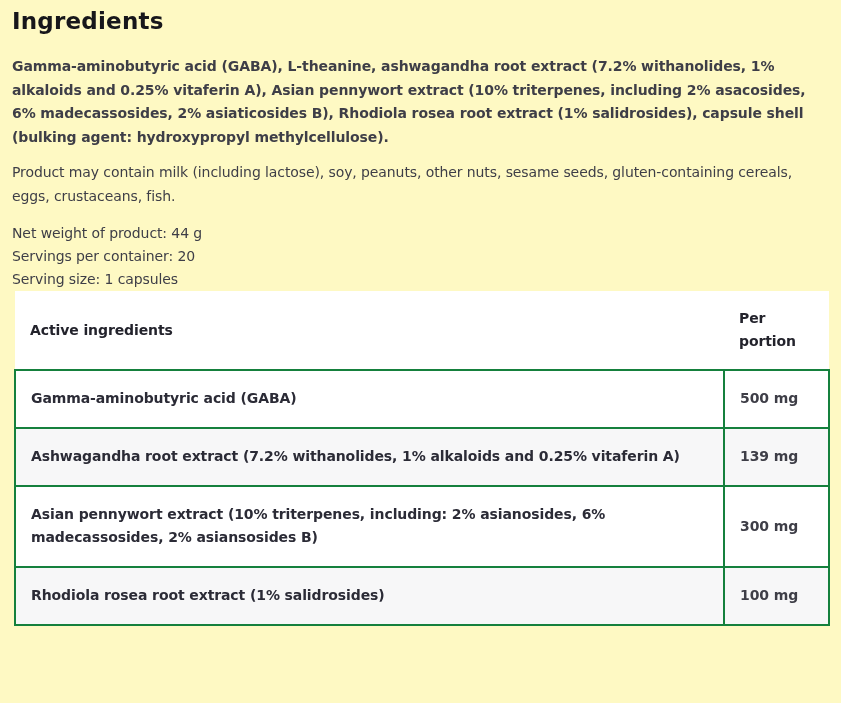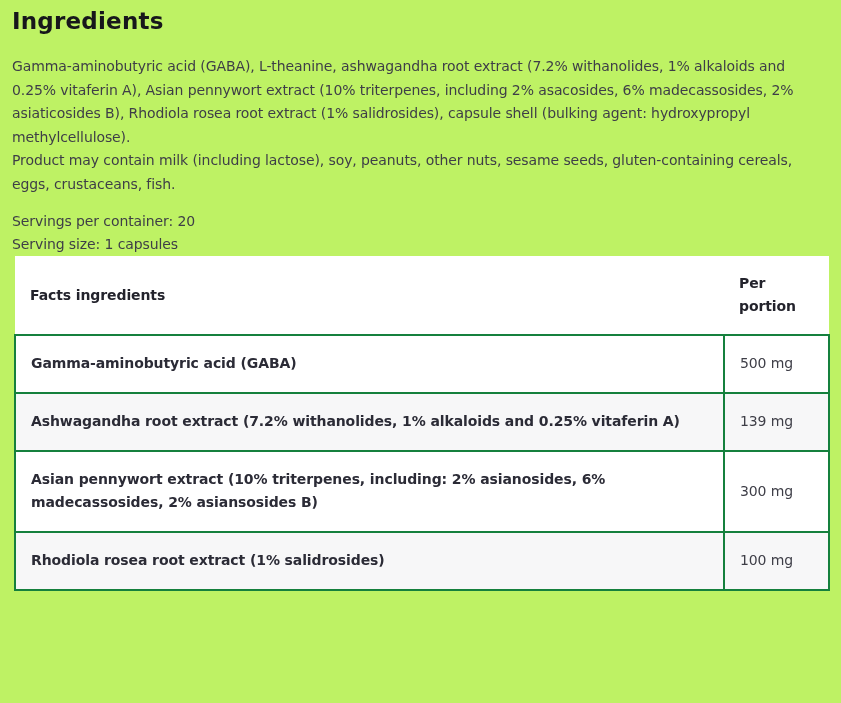--- a/index.html
+++ b/index.html
@@ -6,40 +6,40 @@
   html, body {
     margin: 0; padding: 0;
     background: #ffffff;
     width: 841px; height: 703px;
     overflow: hidden;
     font-family: "DejaVu Sans", "Liberation Sans", sans-serif;
   }
   .page {
     width: 841px; height: 703px;
     padding: 6px 13px 0 12px;
-    background: #bef264;
+    background: #fef9c3;
   }
   .section-heading {
     font-size: 23px;
     line-height: 30px;
     font-weight: 700;
     color: #17171b;
     letter-spacing: 0.2px;
     margin: 0;
   }
   .nutrition-heading { margin-top: 12px; }
   .body-text {
     font-size: 14px;
     line-height: 23.5px;
     letter-spacing: -0.1px;
     color: #3e3e47;
     margin: 0;
   }
-  .ingredients-paragraph { margin-top: 19px; }
-  .allergen-paragraph { }
+  .ingredients-paragraph { margin-top: 19px; font-weight: bold; }
+  .allergen-paragraph { margin-top: 12px; }
   .info-lines { margin-top: 14px; }
   .info-line {
     font-size: 14px;
     line-height: 23px;
     letter-spacing: -0.1px;
     color: #3e3e47;
   }
   table.nutri-table {
     width: 814px;
     margin-left: 2px;
@@ -64,47 +64,48 @@
     border: 2px solid #15803d;
     vertical-align: middle;
     font-size: 14px;
     line-height: 23px;
     letter-spacing: -0.1px;
     padding: 16px 15px 17px 15px;
   }
   .nutri-table tbody tr:nth-child(even) { background: #f7f7f8; }
   .nutri-table tbody tr:nth-child(odd)  { background: #ffffff; }
   td.cell-name  { font-weight: 700; color: #2b2b36; }
-  td.cell-value { font-weight: 400; color: #3e3e47; }
+  td.cell-value { font-weight: 700; color: #3e3e47; }
 </style>
 </head>
 <body>
 
 <div class="page">
 
   <h1 class="section-heading">Ingredients</h1>
 
   <p class="body-text ingredients-paragraph">Gamma-aminobutyric acid (GABA), L-theanine, ashwagandha root extract (7.2% withanolides, 1% alkaloids and 0.25% vitaferin A), Asian pennywort extract (10% triterpenes, including 2% asacosides, 6% madecassosides, 2% asiaticosides B), Rhodiola rosea root extract (1% salidrosides), capsule shell (bulking agent: hydroxypropyl methylcellulose).</p>
 
   <p class="body-text allergen-paragraph">Product may contain milk (including lactose), soy, peanuts, other nuts, sesame seeds, gluten-containing cereals, eggs, crustaceans, fish.</p>
 
 
   <div class="info-lines">
+    <div class="info-line">Net weight of product: 44 g</div>
     <div class="info-line">Servings per container: 20</div>
     <div class="info-line">Serving size: 1 capsules</div>
   </div>
 
   <table class="nutri-table">
     <colgroup>
       <col class="col-name">
       <col class="col-value">
     </colgroup>
     <thead>
       <tr>
-        <th>Facts ingredients</th>
+        <th>Active ingredients</th>
         <th>Per portion</th>
       </tr>
     </thead>
     <tbody>
       <tr>
         <td class="cell-name">Gamma-aminobutyric acid (GABA)</td>
         <td class="cell-value">500 mg</td>
       </tr>
       <tr>
         <td class="cell-name">Ashwagandha root extract (7.2% withanolides, 1% alkaloids and 0.25% vitaferin A)</td>

